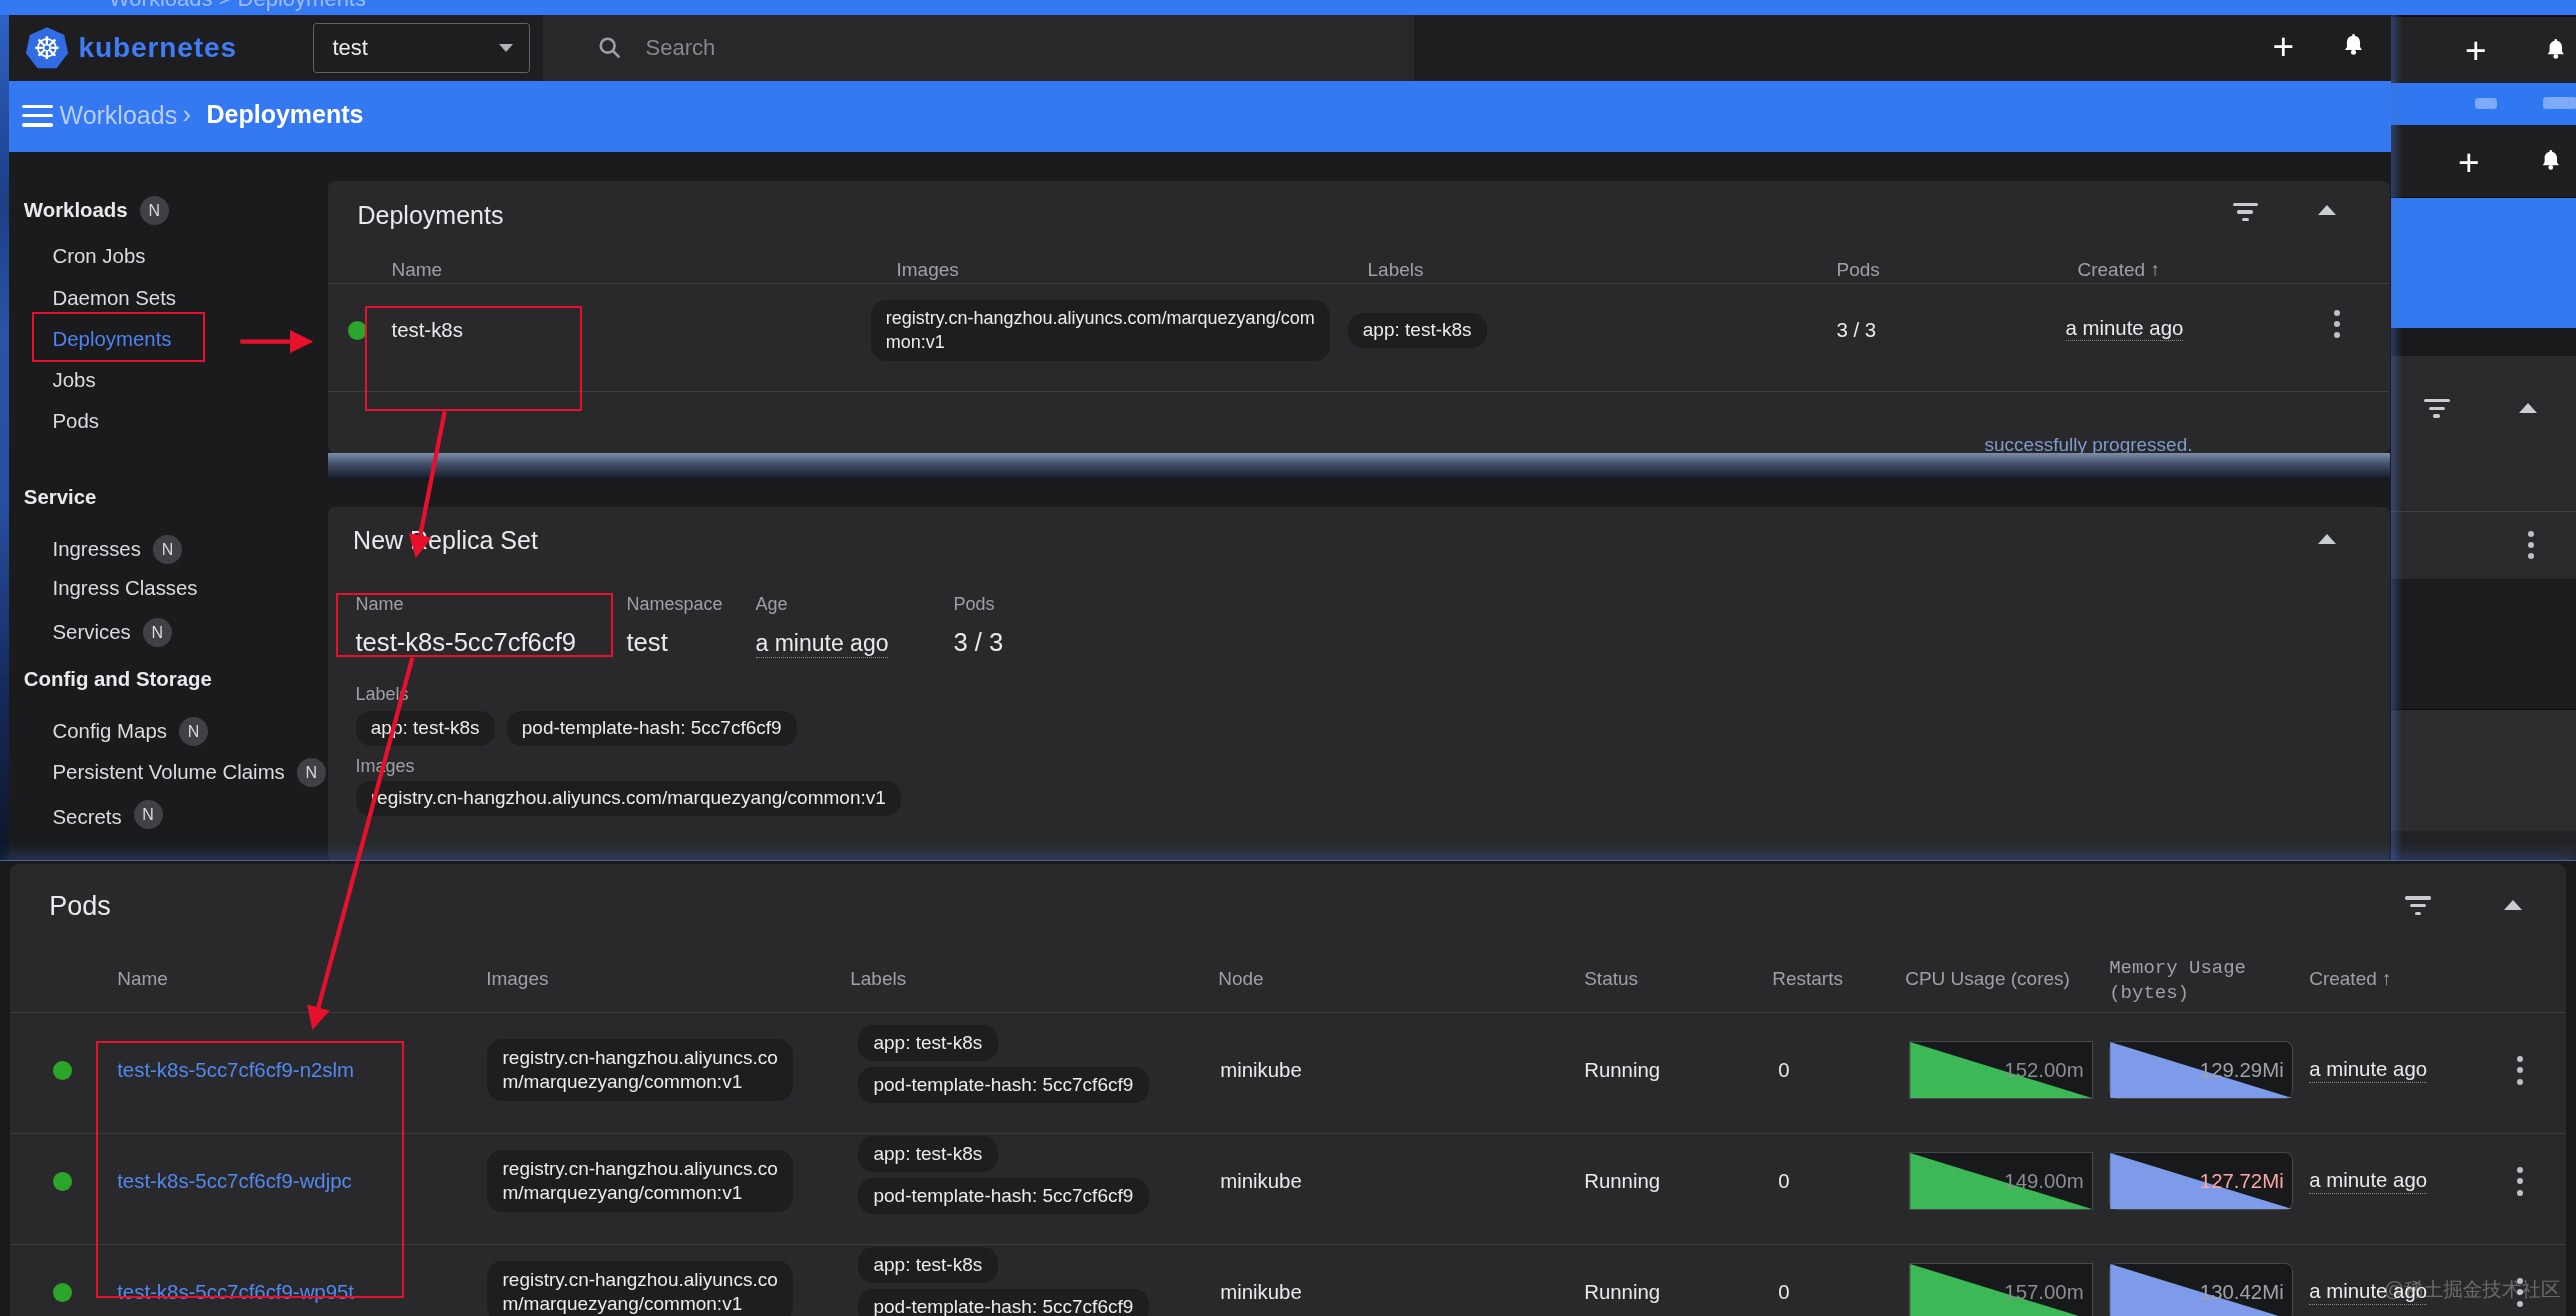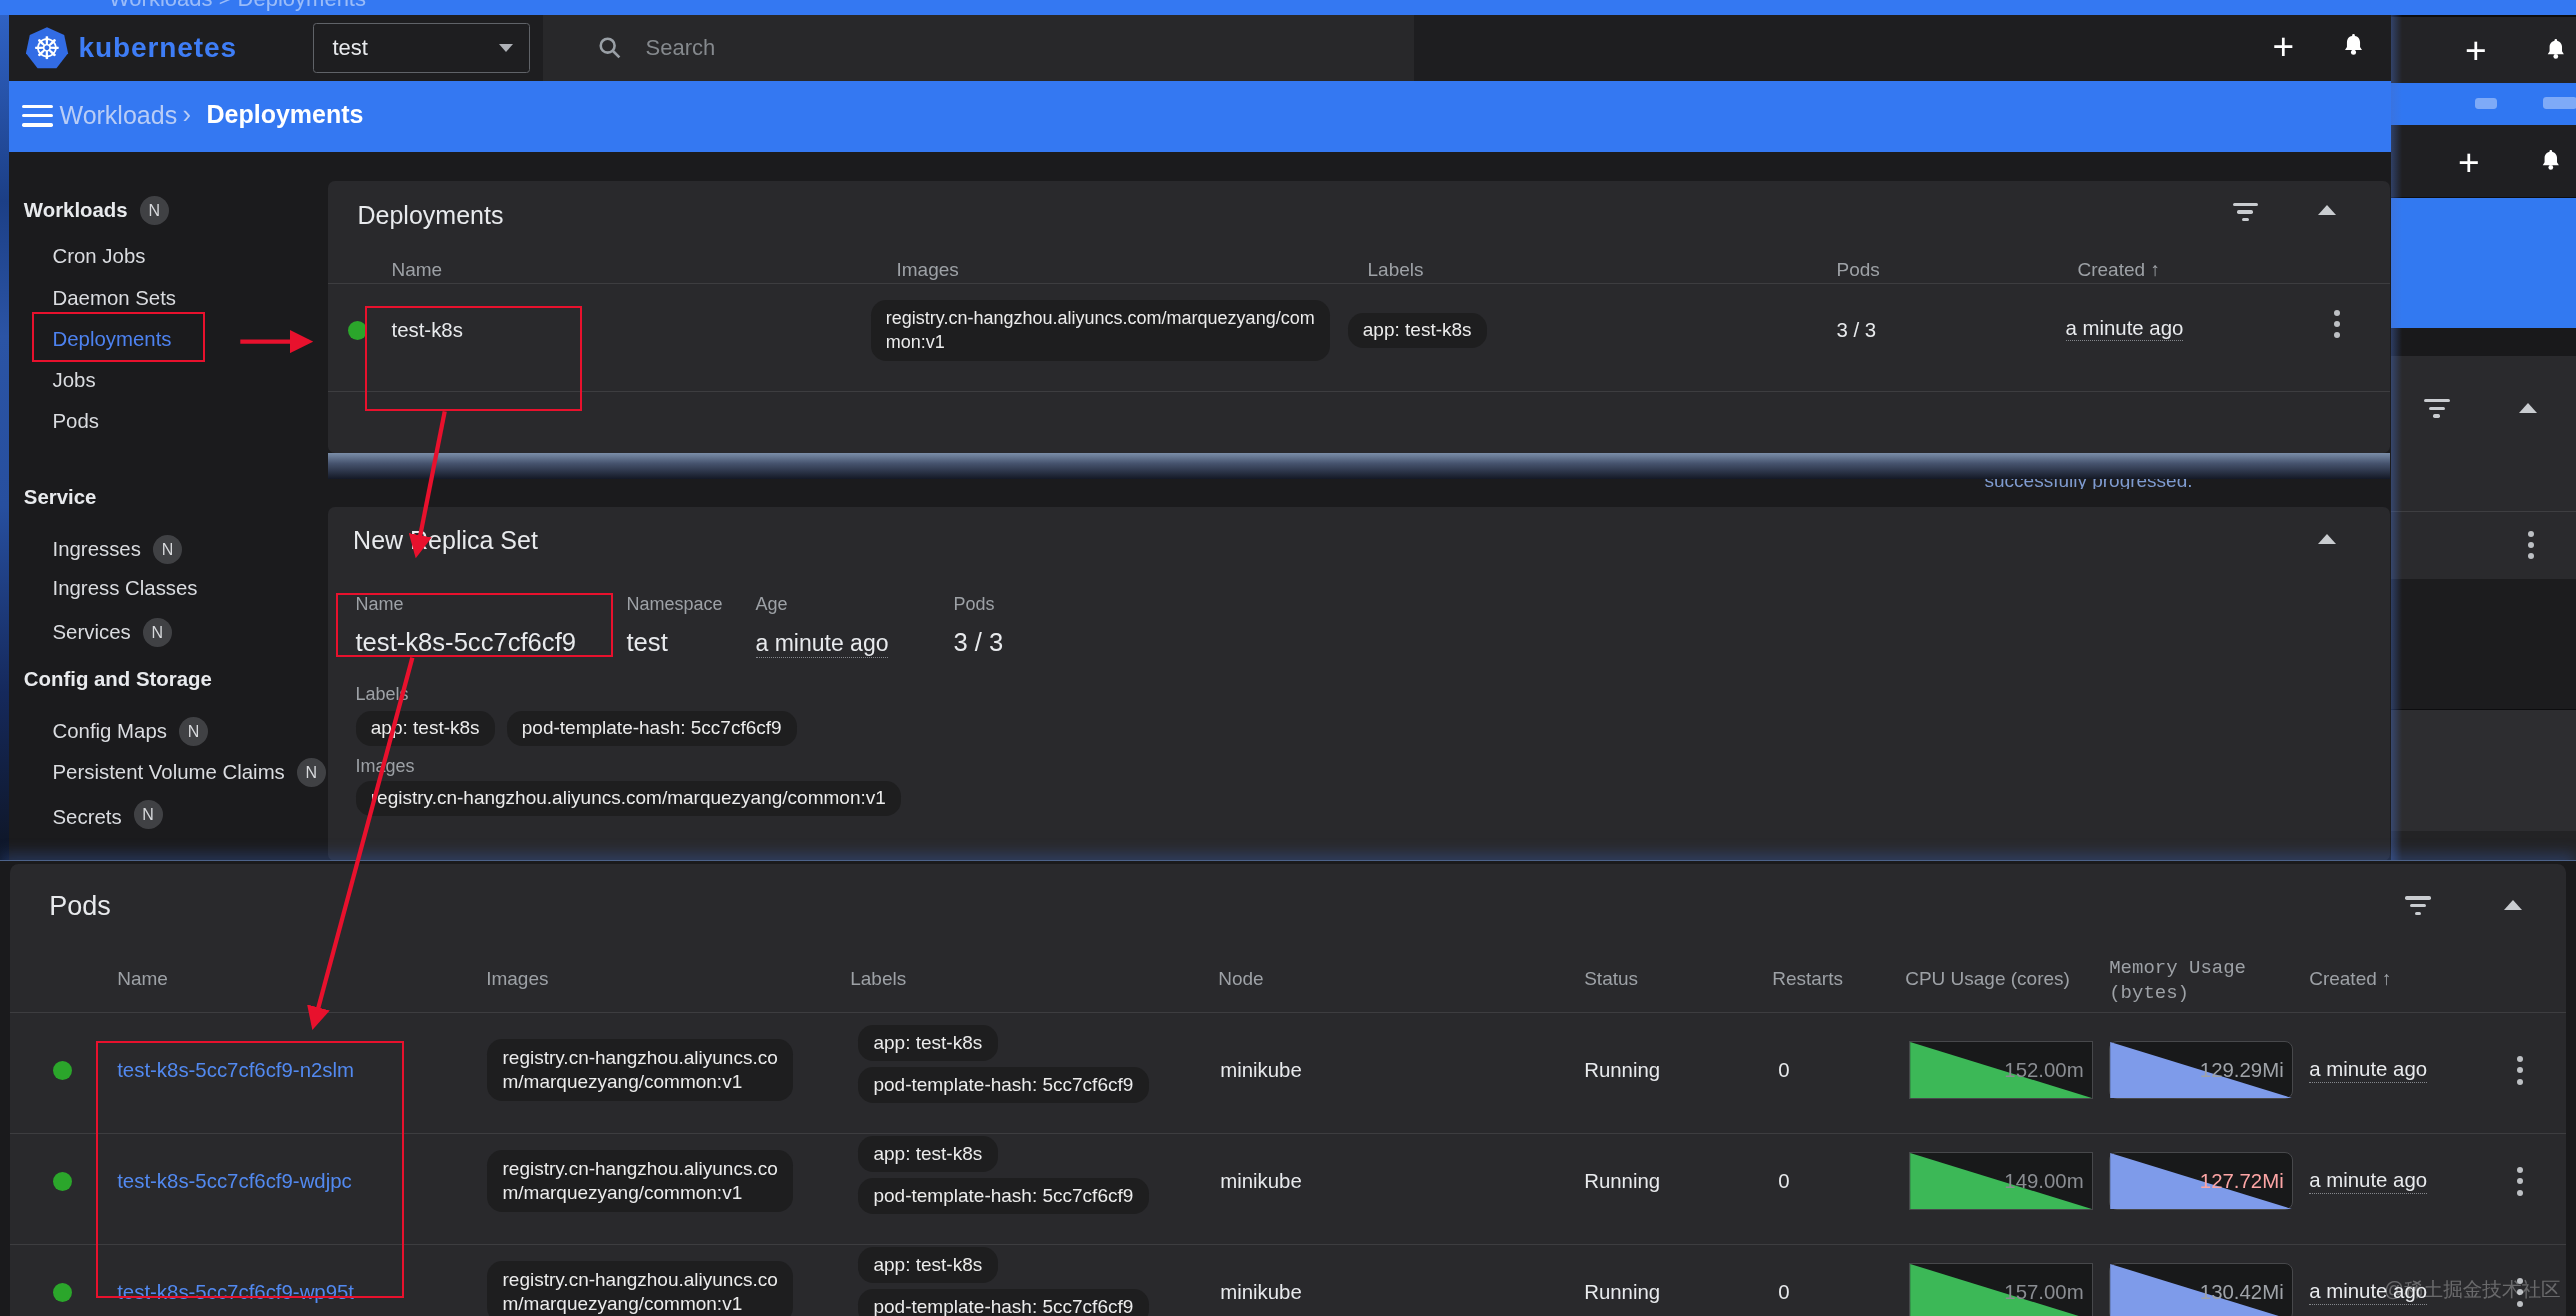--- a/index.html
+++ b/index.html
@@ -74,21 +74,21 @@
   .kebab{position:absolute;display:flex;flex-direction:column;gap:5.1px;cursor:pointer;}
   .kebab div{width:6px;height:6px;border-radius:50%;background:#bdc0c4;}
   .cell{position:absolute;font-size:20.4px;color:#e8eaed;white-space:nowrap;}
   
   .spark{position:absolute;width:184px;height:58px;background:#18191a;border:0.9px solid #47484b;box-sizing:border-box;}
   .spark svg{position:absolute;left:0;top:0;}
   .spark .val{position:absolute;right:8.5px;top:17px;font-size:20.4px;color:#8a8d92;}
   
   #steelbar{left:328px;top:452px;width:2062px;height:26.4px;
       background:linear-gradient(180deg,#7b8ea9 0%,#46536e 40%,#141926 100%);}
-  #clipwrap{left:1985px;top:434px;width:273px;height:19.6px;overflow:hidden;margin-top:36px;}
+  #clipwrap{left:1985px;top:434px;width:273px;height:19.6px;overflow:hidden;}
   #clipwrap span{font-size:19px;color:#7f9bcf;border-bottom:1.7px dotted #6a84b4;}
   
   #podswin{left:0;top:860px;width:2576px;height:456px;background:#1a1a1c;
       border-top:1.7px solid rgba(120,160,230,.55);box-shadow:0 -6.8px 13.6px rgba(60,100,190,.35);}
   #pods-panel{position:absolute;left:10.2px;top:3.4px;width:2556px;height:452px;background:#29292c;border-radius:8.5px 8.5px 0 0;}
   .prow{position:absolute;left:0;width:2556px;height:111px;}
   .prow .gdot{left:43px;top:39px;}
   .prow .pname{position:absolute;left:107px;top:37px;font-size:20.4px;}
   .prow .ichip{left:477px;top:17px;}
   .prow .chipA{left:848px;top:2.6px;}

